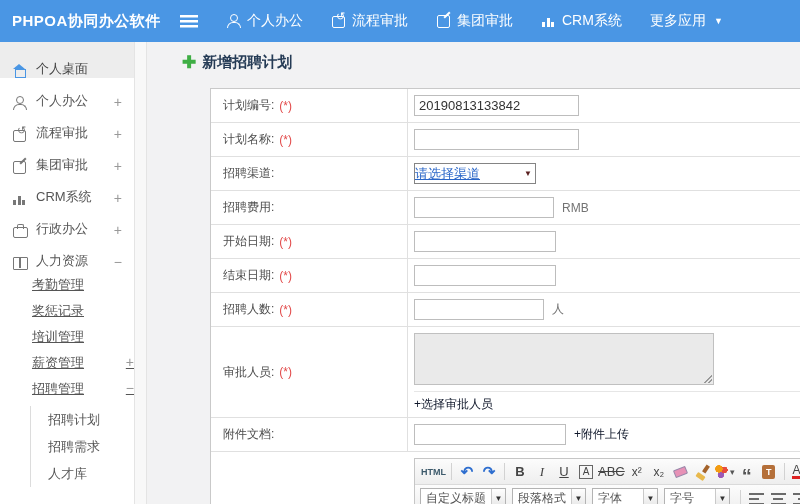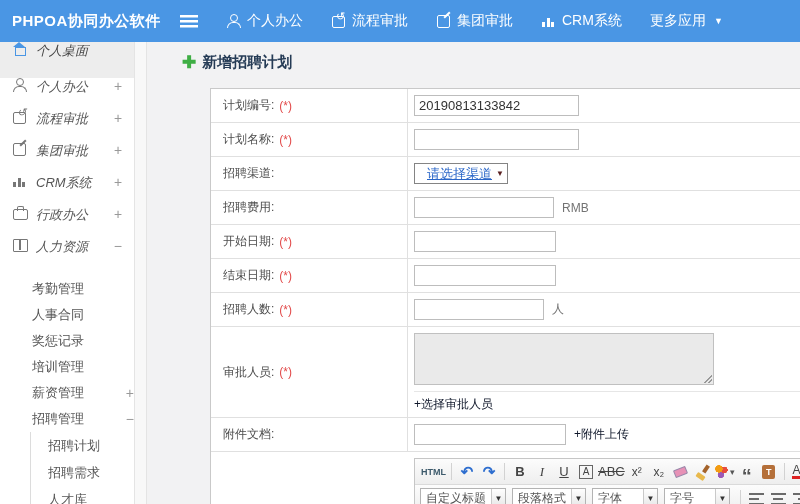--- a/index.html
+++ b/index.html
@@ -36,46 +36,46 @@
   .ic-book::before { content:""; position:absolute; top:1px; left:1px; width:13px; height:11px; border:1.5px solid currentColor; border-radius:1px; }
   .ic-book::after { content:""; position:absolute; top:1px; left:7px; width:1.5px; height:11px; background:currentColor; }
 
   
   .bodyrow { display:flex; height:462px; }
   .sidebar { width:134px; background:#fff; color:#555; font-size:13px; flex:none; overflow:hidden; }
   .scrollstrip { width:13px; background:#f8f8f8; border-left:1px solid #e4e4e4; border-right:1px solid #e4e4e4; flex:none; }
   .content { flex:1; position:relative; overflow:hidden; }
 
   
-  .side-item { display:flex; align-items:flex-start; height:32px; padding:0 12px; cursor:pointer; white-space:nowrap;font-style:italic; }
+  .side-item { display:flex; align-items:flex-end; height:32px; padding:0 12px; cursor:pointer; white-space:nowrap; }
   .side-item.active { height:36px; background:#ededed; color:#444; }
   .side-item .icn { margin-right:9px; }
   .toggle { margin-left:auto; color:#999; font-size:14px; }
-  .side-sub { display:flex; align-items:center; height:26px; padding-left:32px; cursor:pointer; white-space:nowrap; }
+  .side-sub { display:flex; height:26px; padding-left:32px; cursor:pointer; white-space:nowrap;text-decoration:underline; }
   .side-sub .toggle { margin-right:0; padding-right:0; }
   .side-sub-group { margin-top:6px; }
   .subsub-wrap { margin-left:30px; border-left:1px solid #dcdcdc; }
   .side-subsub { display:flex; align-items:center; height:27px; padding-left:17px; cursor:pointer; white-space:nowrap; }
 
   
   .page-title { display:flex; align-items:center; gap:6px; margin:11px 0 0 35px; font-size:15px; font-weight:bold; color:#253b55; }
   .plus-icon { color:#3fae44; font-size:17px; font-weight:bold; line-height:1; }
 
   
   .form-table { position:absolute; left:63px; top:46px; width:778px; background:#fff; border:1px solid #c9c9c9; font-size:12px; }
   .frow { display:flex; border-bottom:1px solid #e0e0e0; min-height:34px; align-items:stretch; }
   .frow:last-child { border-bottom:none; }
   .flabel { width:197px; flex:none; border-right:1px solid #e0e0e0; display:flex; align-items:center; padding-left:12px; color:#4d4d4d; }
   .star { color:#e24b4b; margin-left:5px; }
   .fvalue { flex:1; display:flex; align-items:center; padding:4px 0 4px 6px; color:#333; }
   .inp { height:21px; border:1px solid #bdbdbd; padding:0 4px; font-size:13px; color:#333; background:#fff; font-family:"Liberation Sans",sans-serif; }
   .w165 { width:165px; } .w140 { width:140px; } .w142 { width:142px; } .w130 { width:130px; } .w150 { width:152px; }
   .suffix { margin-left:8px; color:#737373; font-size:12px; }
   .blue-link { color:#0f172a; text-decoration:none; font-size:12px; cursor:pointer; }
-  .selbox { display:inline-flex; align-items:center; height:21px; border:1px solid #848484; background:#fff; padding:0 3px 0 12px; cursor:pointer; }
+  .selbox { display:inline-flex; align-items:center; height:21px; border:1px solid #848484; background:#fff; padding:0 3px 0 0; cursor:pointer;gap:40px; }
   .selbox .seltxt { color:#2a66c8; text-decoration:underline; font-size:13px; }
   .selbox .selcaret { font-size:8px; color:#5a2020; margin-left:4px; }
   .fvalue.col { flex-direction:column; align-items:stretch; padding:6px 0 0 6px; }
   .ta { width:300px; height:52px; background:#eaeaea; border:1px solid #c0c0c0; resize:both; position:relative; }
   .ta-handle { position:absolute; right:1px; bottom:1px; width:8px; height:8px; background:
      linear-gradient(135deg, transparent 50%, #999 50%, #999 60%, transparent 60%, transparent 75%, #999 75%, #999 85%, transparent 85%); }
   .sub-divider { border-top:1px solid #e6e6e6; margin-top:6px; }
   .link-row { padding:4px 0 4px 0; }
   .attach-row .fvalue { gap:8px; }
 
@@ -181,23 +181,20 @@
         <span class="icn ic-book c-gray"></span>
         <span>人力资源</span>
         <span class="toggle">−</span>
       </div>
 
       <div class="side-sub-group">
         <div class="side-sub">
           <span>考勤管理</span>
         </div>
         <div class="side-sub">
-          <span>人事合同</span>
-        </div>
-        <div class="side-sub">
           <span>奖惩记录</span>
         </div>
         <div class="side-sub">
           <span>培训管理</span>
         </div>
         <div class="side-sub">
           <span>薪资管理</span>
           <span class="toggle">+</span>
         </div>
         <div class="side-sub">

